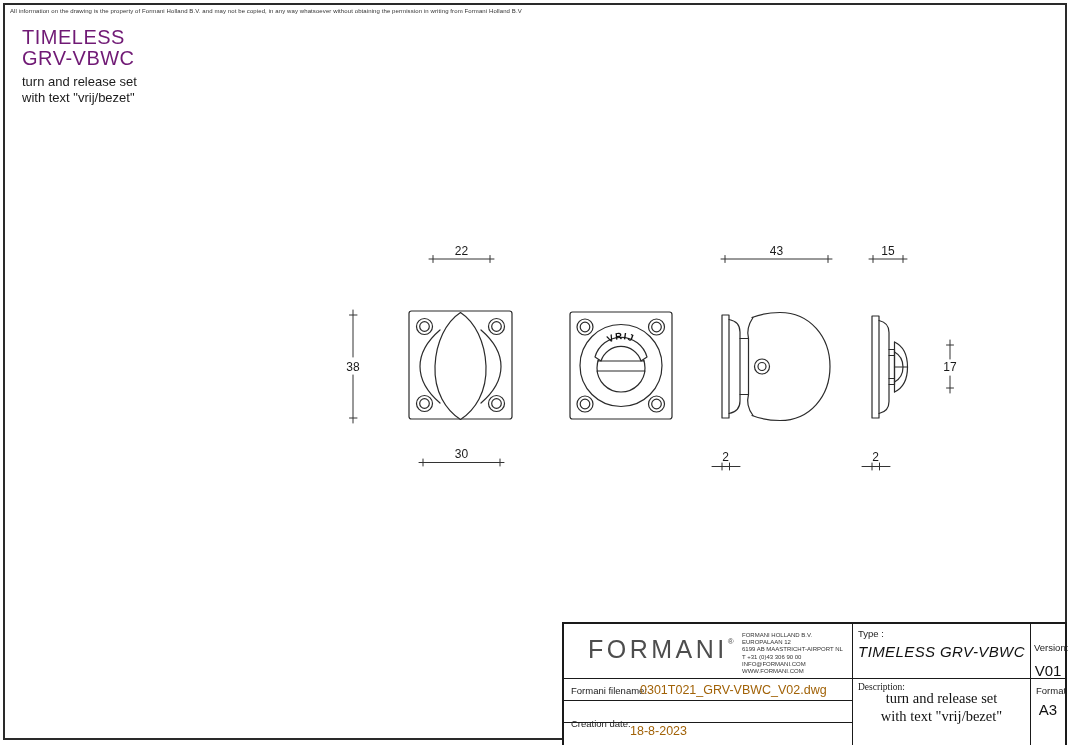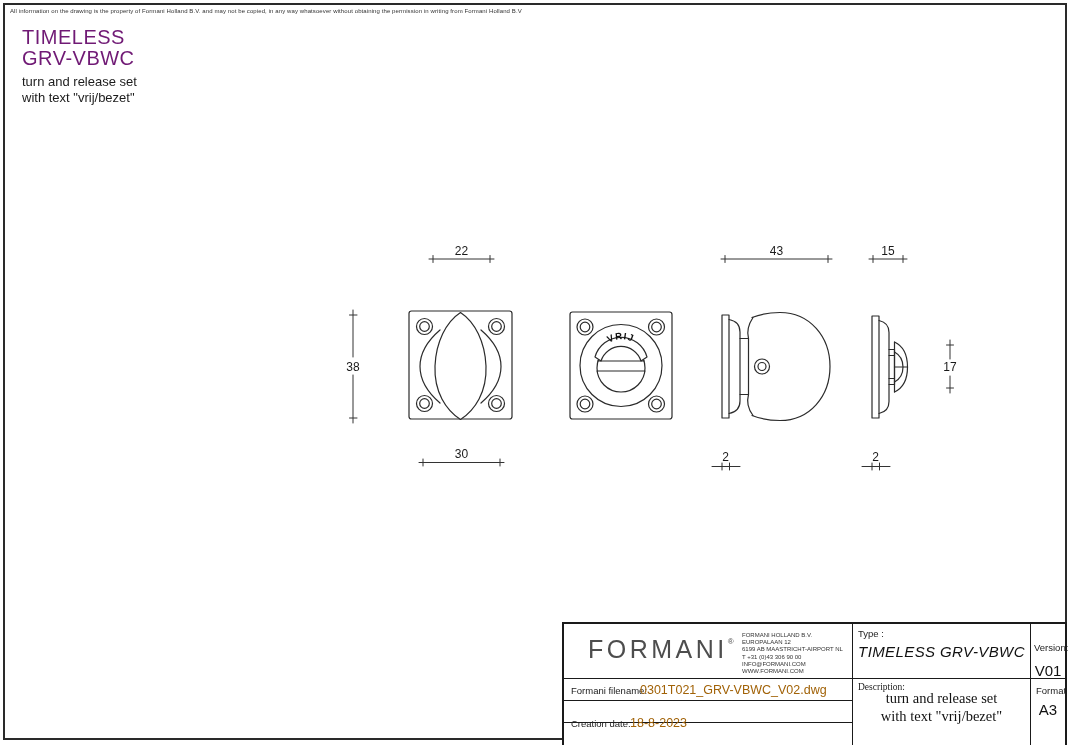--- a/index.html
+++ b/index.html
@@ -177,21 +177,21 @@
   </div>
 
   <div class="tb-cell" style="left:0;top:55px;width:288px;height:21px;">
     <span class="row-label">Formani filename:</span>
     <span class="row-value" style="left:76px;">0301T021_GRV-VBWC_V02.dwg</span>
   </div>
 
 
   <div class="tb-cell" style="left:0;top:91px;width:288px;height:15px;">
     <span class="row-label">Creation date:</span>
-    <span class="row-value" style="left:66px;">18-8-2023</span>
+    <span class="row-value" style="left:66px;margin-top:8px;">18-8-2023</span>
   </div>
 
   <div class="tb-cell" style="left:289px;top:0;width:177px;height:54px;">
     <span class="tb-label" style="left:5px;top:4px;">Type :</span>
     <div class="center-value" style="top:19px;font-size:15px;letter-spacing:.4px;font-style:italic;">TIMELESS GRV-VBWC</div>
   </div>
 
   <div class="tb-cell" style="left:467px;top:14px;width:34px;height:54px;">
     <span class="tb-label" style="left:3px;top:4px;">Version:</span>
     <div class="center-value" style="top:24px;font-size:15px;">V01</div>

